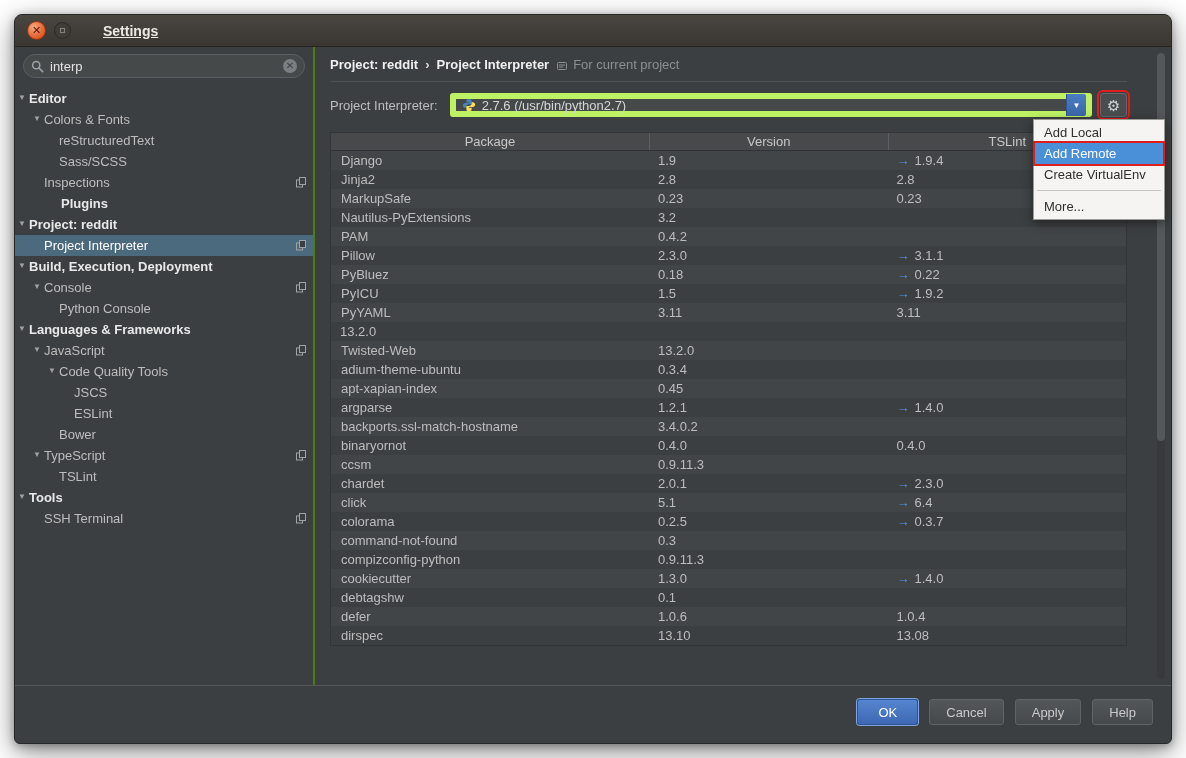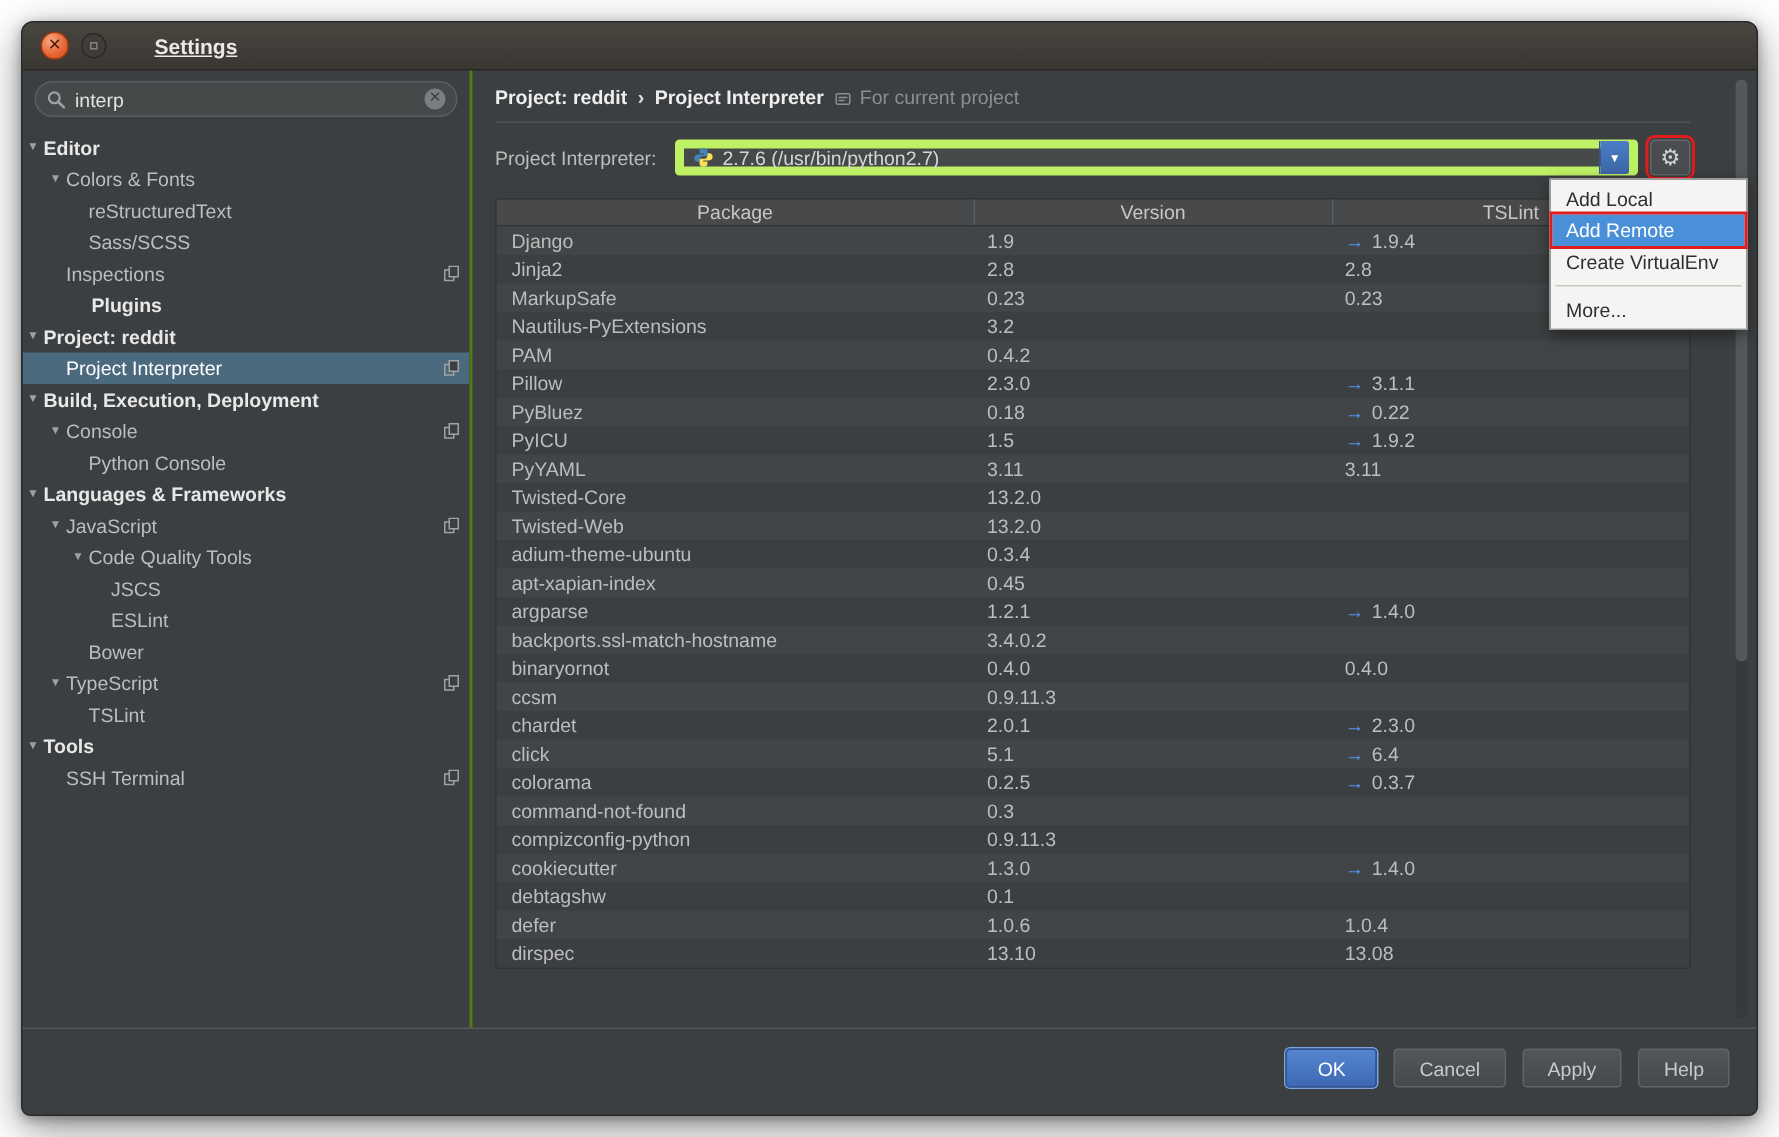--- a/index.html
+++ b/index.html
@@ -383,21 +383,20 @@
   </div>
               <div class="trow stripe">
     <span class="c-pkg">PyYAML</span>
     <span class="c-ver">3.11</span>
     <span class="c-latest">
 
       <span class="latest-text">3.11</span>
     </span>
   </div>
               <div class="trow">
-    <span class="c-pkg">Twisted-Core</span>
     <span class="c-ver">13.2.0</span>
     <span class="c-latest">
 
       <span class="latest-text"></span>
     </span>
   </div>
               <div class="trow stripe">
     <span class="c-pkg">Twisted-Web</span>
     <span class="c-ver">13.2.0</span>
     <span class="c-latest">

